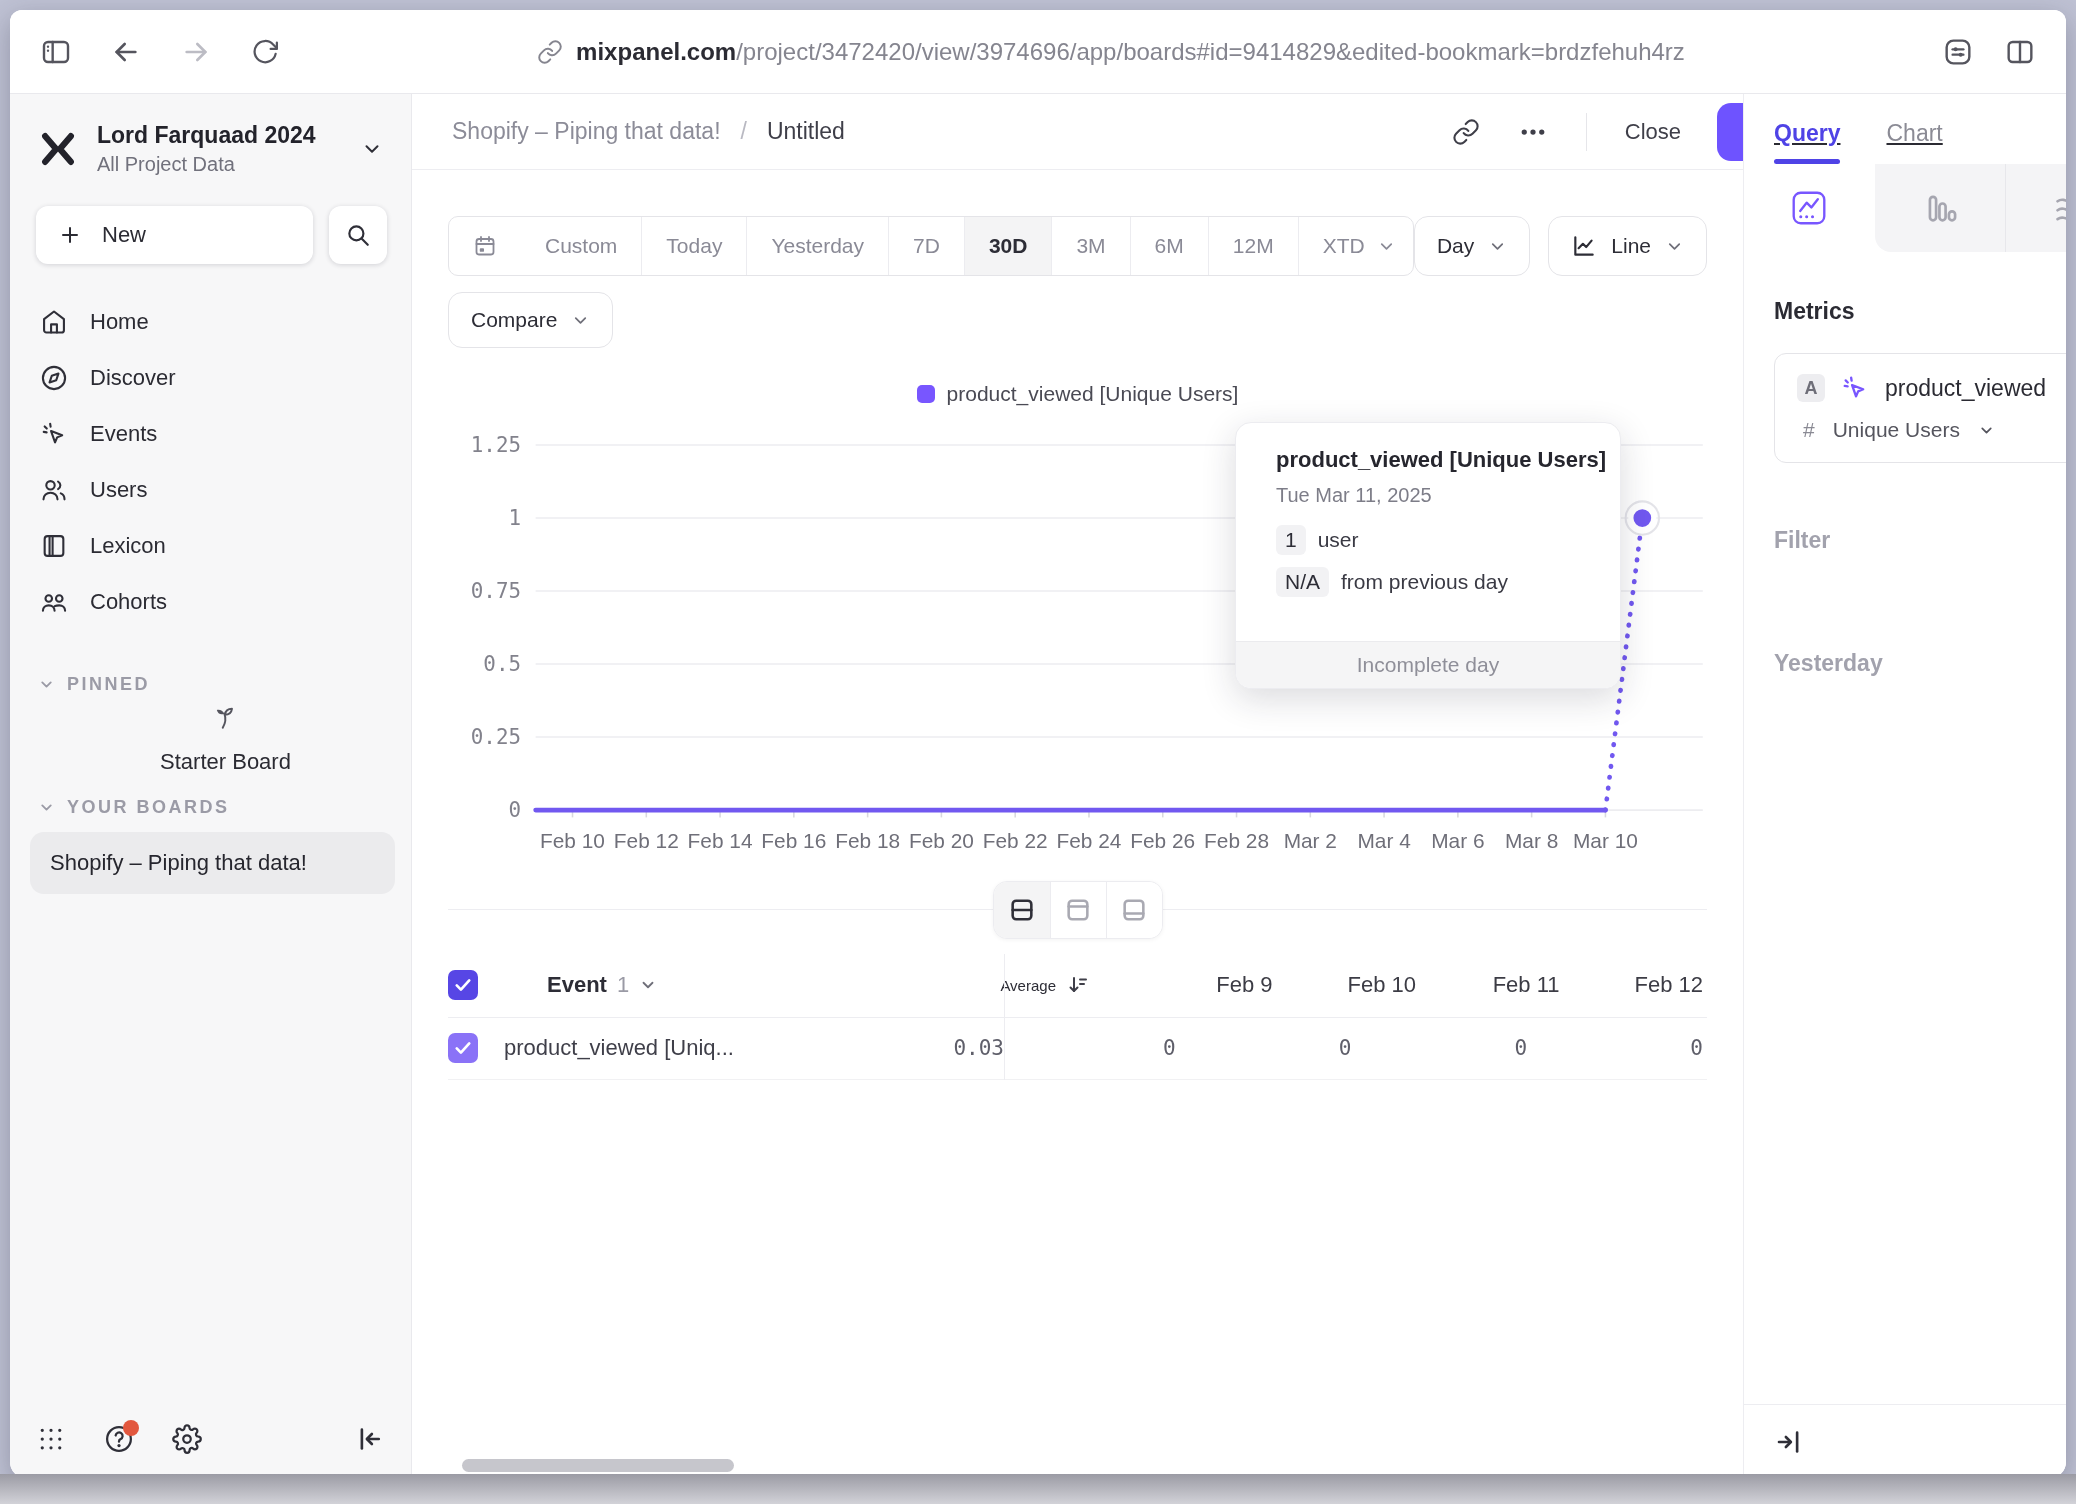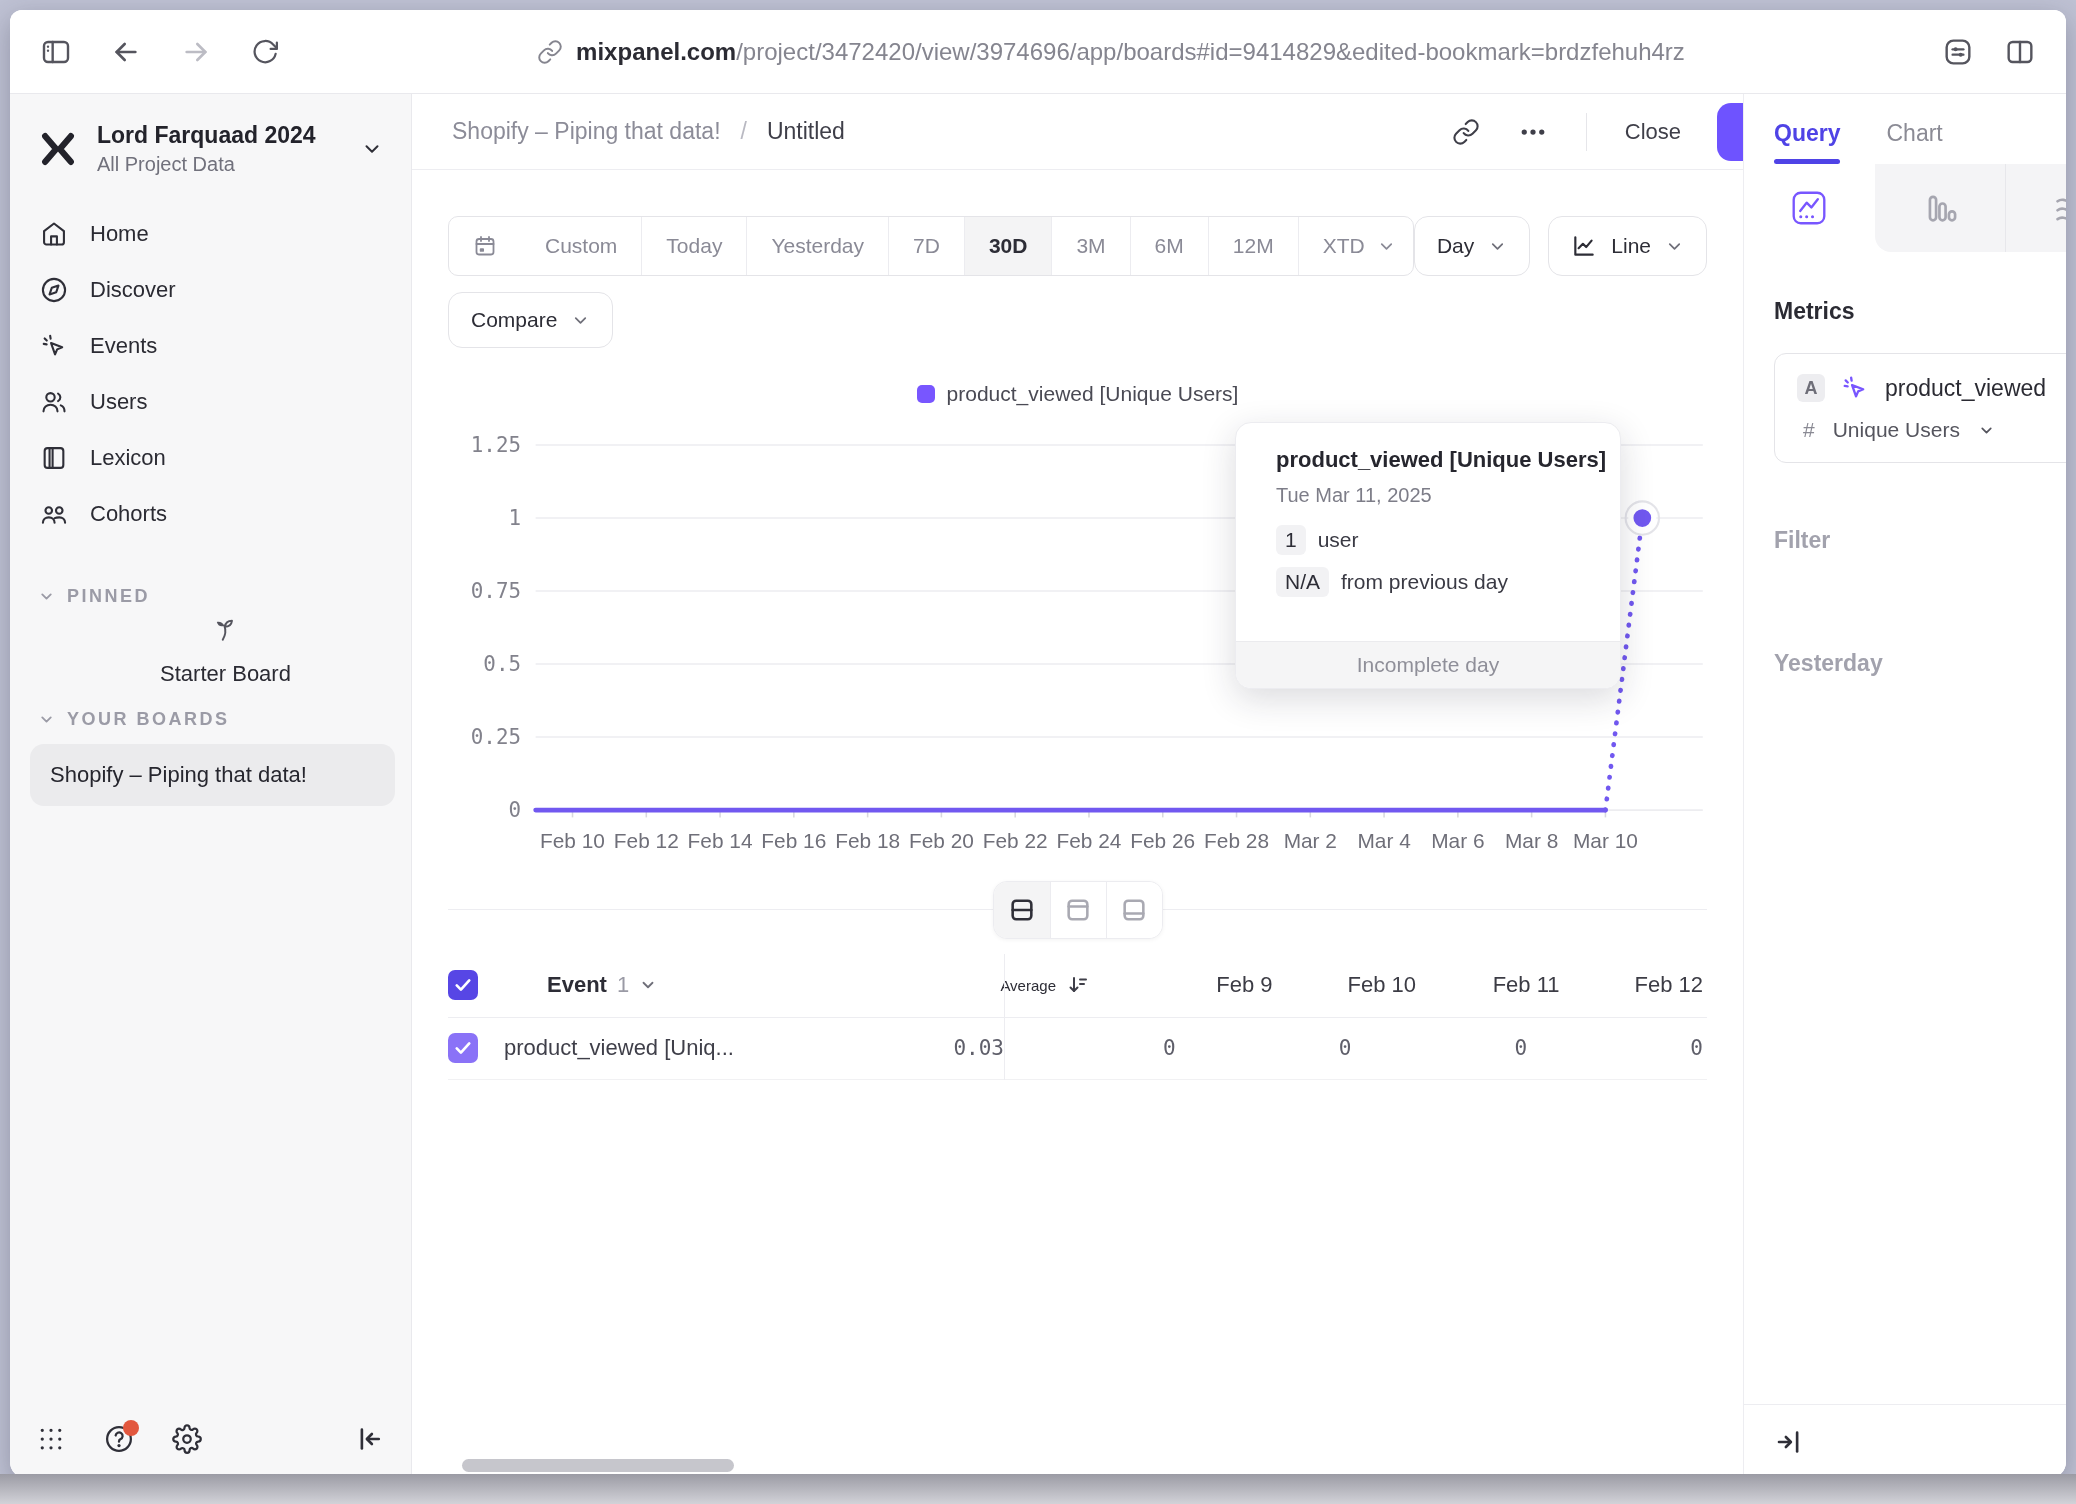--- a/index.html
+++ b/index.html
@@ -132,21 +132,21 @@
   .avg-label { font-size:15px; font-weight:500; color:#2d2d36; }
   .mono { font-family:"DejaVu Sans Mono", monospace; font-size:21px; color:#5f5f6a; }
   .row-name { font-size:22px; color:#3f3f49; white-space:nowrap; overflow:hidden; }
   .cb { width:30px; height:30px; border-radius:7px; display:flex; align-items:center; justify-content:center; cursor:pointer; }
   .cb-head { background:#5746e5; }
   .cb-row { background:#8a72f7; }
   .col-sep { position:absolute; left:556px; top:0; width:1px; height:126px; background:#ededf1; }
   .hscroll { position:absolute; bottom:6px; left:50px; width:272px; height:13px; border-radius:7px; background:#c6c6cc; }
 
   
-  .qp-tabs { display:flex; gap:46px; padding:26px 0 0 30px; font-size:23px; }
+  .qp-tabs { display:flex; gap:46px; padding:26px 0 0 30px; font-size:23px;text-decoration:underline; }
   .qp-tab { cursor:pointer; }
   .qp-tab.active { color:#4f43e6; font-weight:700; }
   .qp-tab.active::after { content:""; display:block; margin-top:12px; height:5px; border-radius:3px; background:#4f43e6; }
   .qp-tab.inactive { color:#8b8b95; font-weight:500; }
   .qp-strip { display:flex; width:392px; }
   .qp-cell { width:131px; height:88px; display:flex; align-items:center; justify-content:center;
     background:#f4f4f6; border:none; cursor:pointer; color:#a6a6b0; }
   .qp-cell.active { background:#fff; color:#7856ff; }
   .qp-cell.round-l { border-bottom-left-radius:16px; }
   .qp-cell.sep { border-left:1px solid #e7e7eb; }
@@ -240,20 +240,38 @@
           <span class="ws-name" style="display:block">Lord Farquaad 2024</span>
           <span class="ws-sub" style="display:block">All Project Data</span>
         </span>
         <span>
           <svg class="ic" width="22" height="22" viewBox="0 0 24 24" style="stroke-width:2.2;color:#2f2f38">
               <polyline points="6 9 12 15 18 9"></polyline>
             </svg>
         </span>
       </div>
 
+      <div class="new-row">
+        <button class="new-btn">
+          <span>
+            <svg class="ic" width="24" height="24" viewBox="0 0 24 24" style="stroke-width:2">
+                <path d="M12 5v14M5 12h14"></path>
+              </svg>
+          </span>
+          <span>New</span>
+        </button>
+        <button class="search-btn">
+          <span>
+            <svg class="ic" width="26" height="26" viewBox="0 0 24 24" style="stroke-width:2">
+                <circle cx="10.5" cy="10.5" r="6.5"></circle>
+                <path d="M15.5 15.5L21 21"></path>
+              </svg>
+          </span>
+        </button>
+      </div>
 
       <div class="nav" id="side-nav">
           <div class="nav-item">
             <span>
               <svg class="ic" width="28" height="28" viewBox="0 0 24 24">
                 <path d="M3.5 9.5L12 3l8.5 6.5V19a2 2 0 0 1-2 2h-13a2 2 0 0 1-2-2z"></path>
                 <path d="M9.5 21v-7h5v7"></path>
               </svg>
             </span>
             <span>Home</span>

